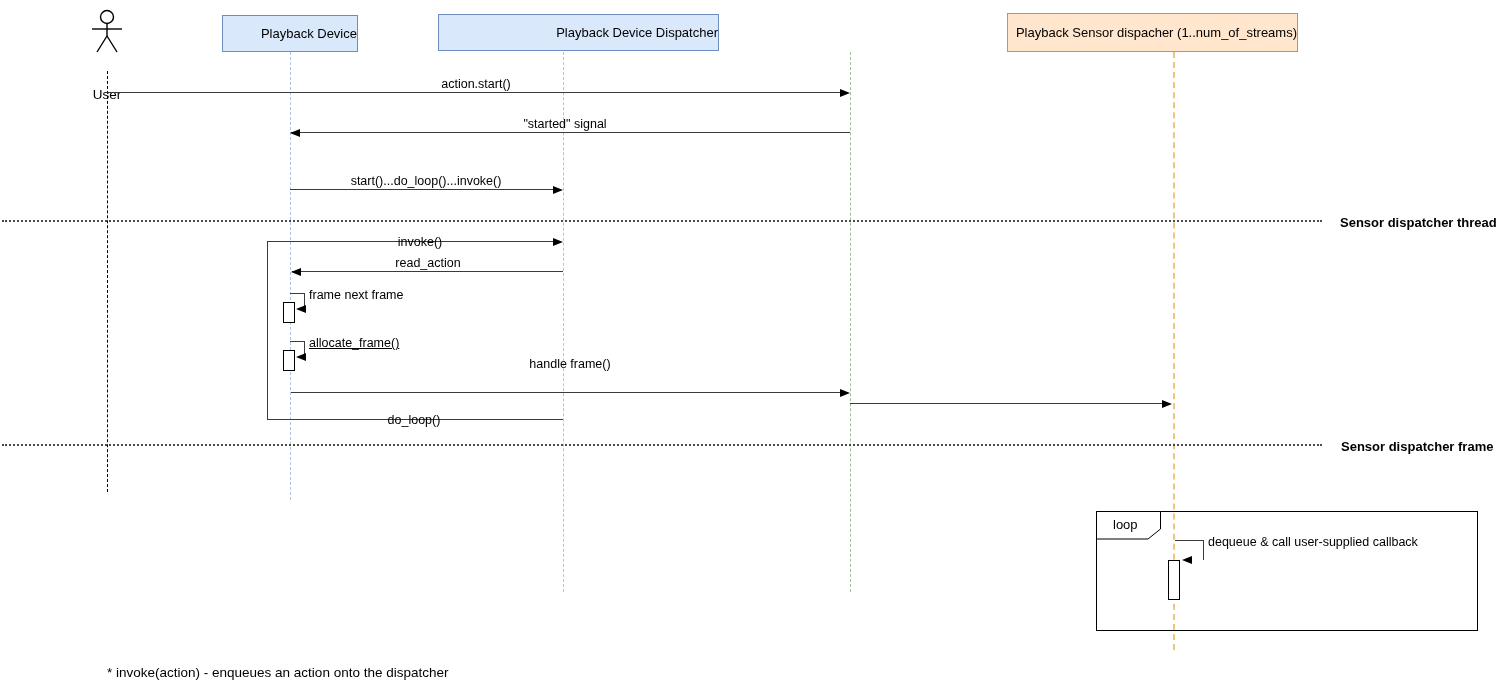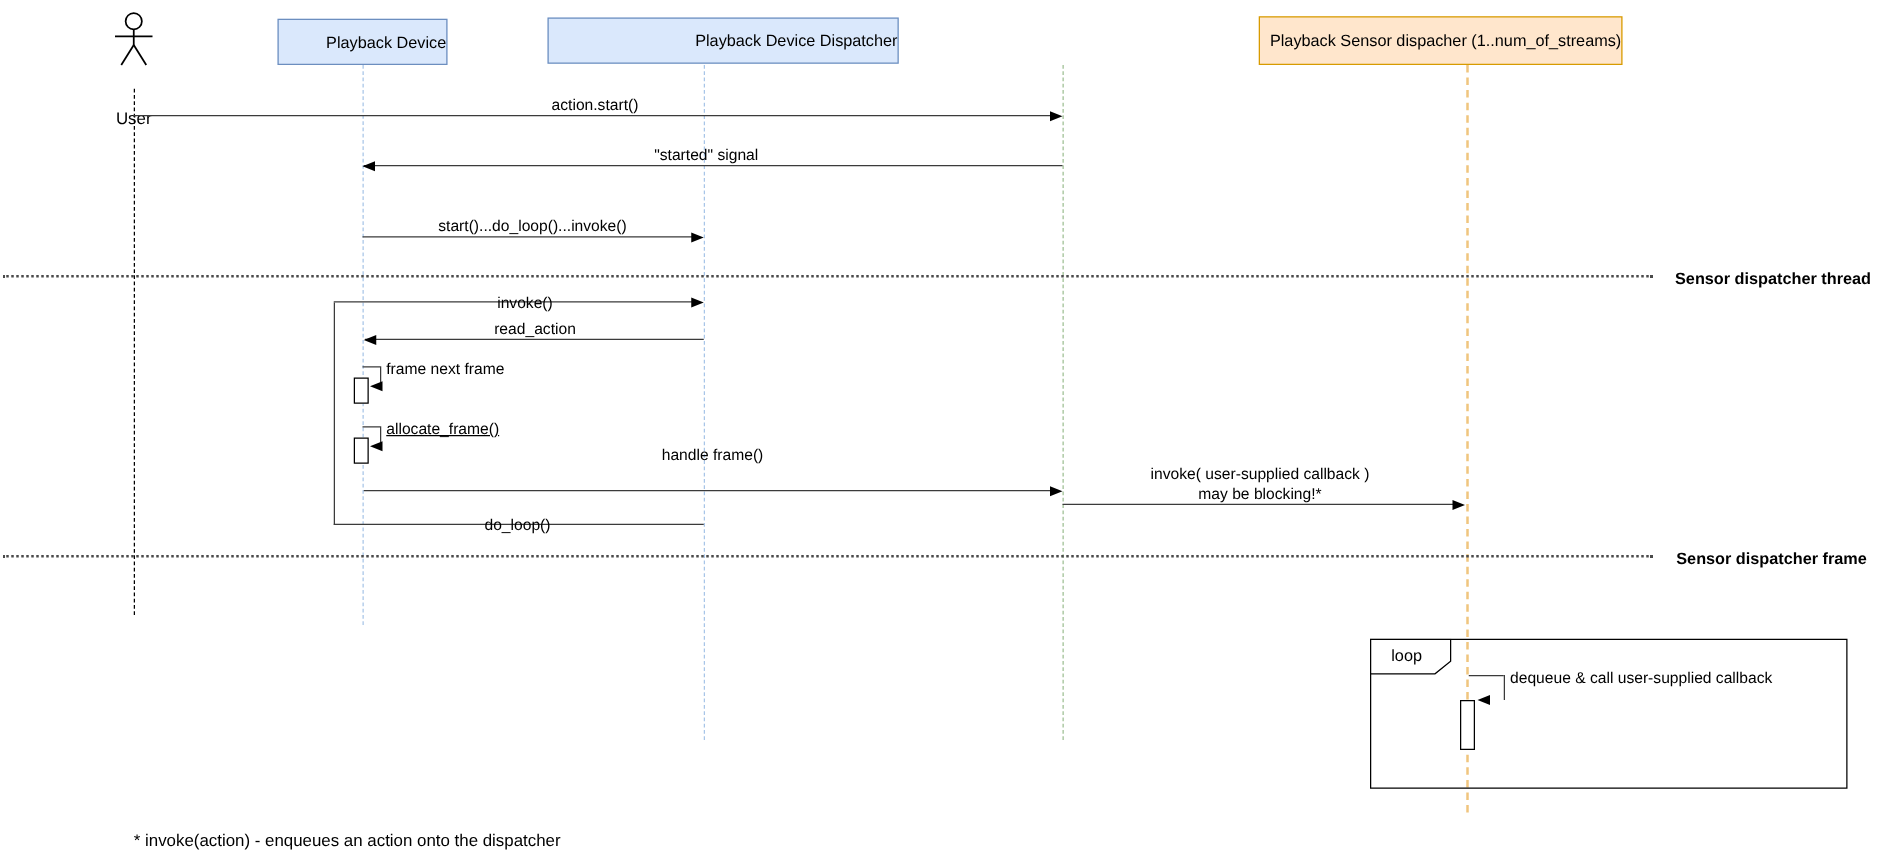--- a/index.html
+++ b/index.html
@@ -107,24 +107,20 @@
   <div class="hline" style="left:290px;top:341px;width:14px;"></div>
   <div class="vline" style="left:304px;top:341px;height:16px;"></div>
   <div class="arr-l" style="left:296px;top:353px;"></div>
   <div class="activation" style="left:283px;top:350px;height:21px;"></div>
   <div class="mlabel onleft" style="left:309px;top:336px;text-decoration:underline;">allocate_frame()</div>
 
   <div class="mlabel" style="left:570px;top:357px;">handle frame()</div>
   <div class="hline" style="left:291px;top:392px;width:550px;"></div>
   <div class="arr-r" style="left:840px;top:389px;"></div>
 
-  <div class="mlabel center2" style="left:1008px;top:371px;">
-    <div>invoke( user-supplied callback )</div>
-    <div>may be blocking!*</div>
-  </div>
   <div class="hline" style="left:850px;top:403px;width:313px;"></div>
   <div class="arr-r" style="left:1162px;top:400px;"></div>
 
   <div class="hline" style="left:267px;top:419px;width:296px;"></div>
   <div class="mlabel" style="left:414px;top:413px;">do_loop()</div>
 
   <div class="dotline" style="left:2px;top:444px;width:1320px;"></div>
   <div class="seplabel" style="left:1341px;top:439px;">Sensor dispatcher frame</div>
 
   <div class="loopframe" style="left:1096px;top:511px;width:382px;height:120px;"></div>

